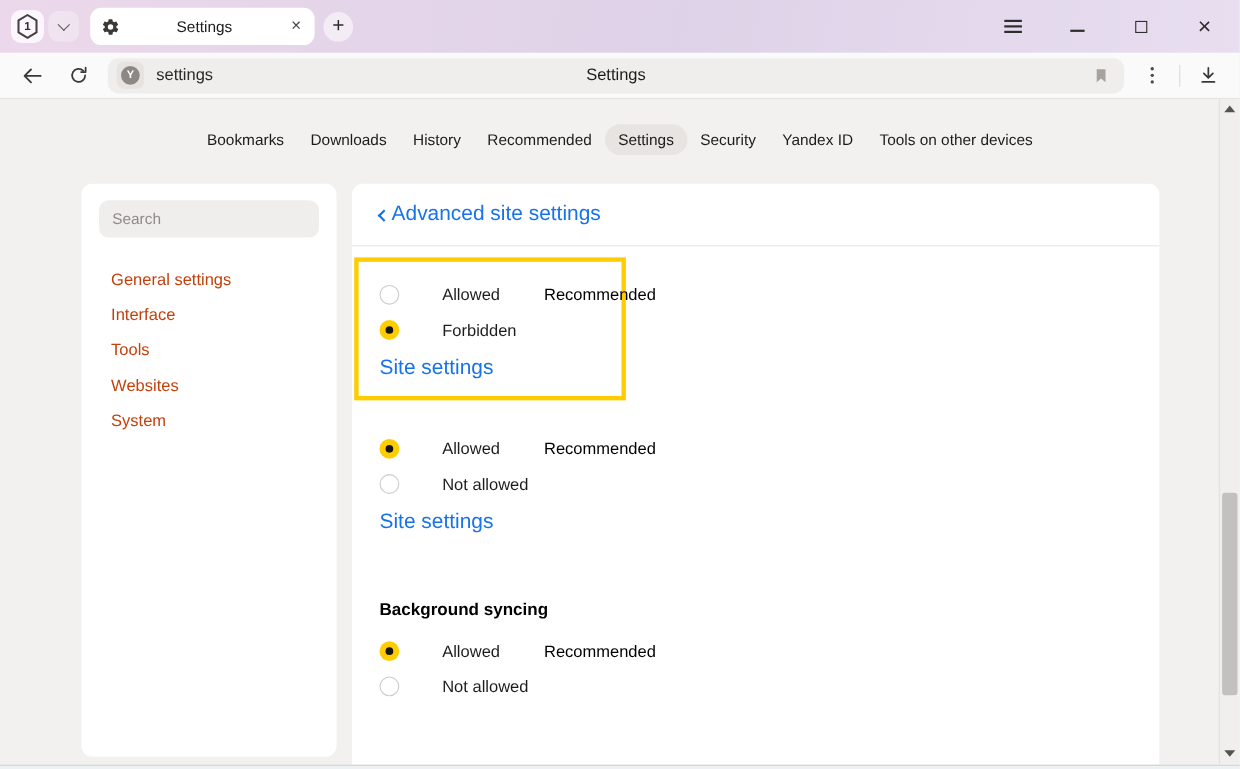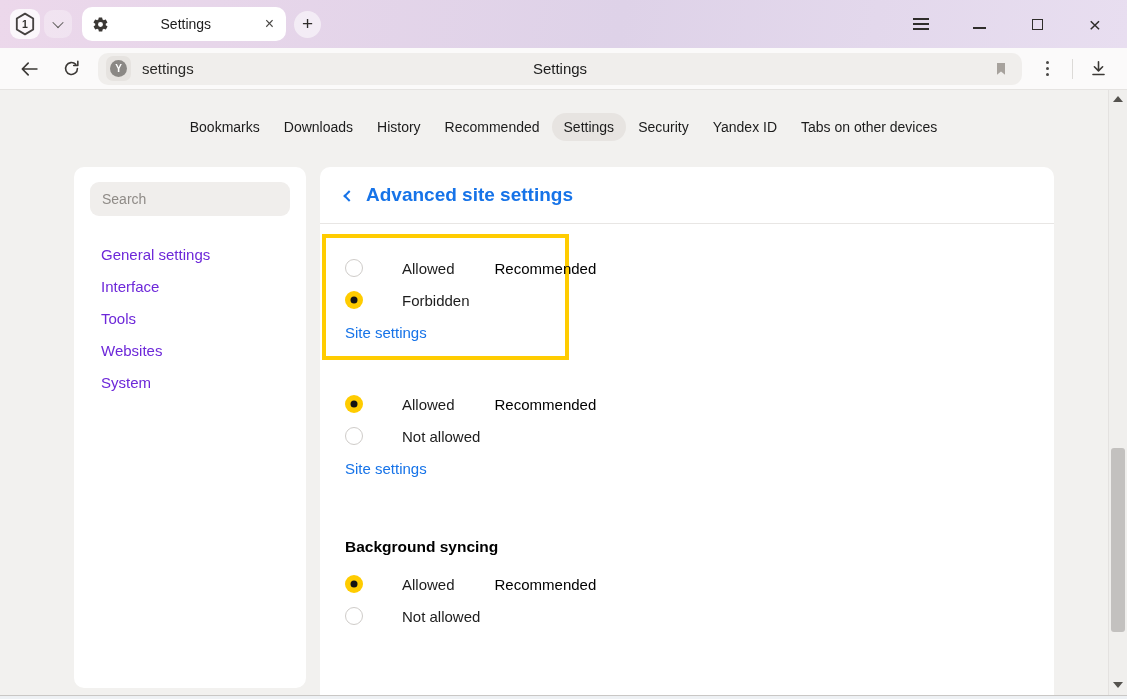--- a/index.html
+++ b/index.html
@@ -106,30 +106,30 @@
     position: absolute; left: 74px; top: 77px; width: 232px; height: 521px;
     background: #ffffff; border-radius: 10px; padding: 15px 16px;
   }
   .search-input {
     width: 100%; height: 34px; background: #f0eeec; border: none; border-radius: 9px;
     padding: 0 12px; font-size: 14px; font-family: "Liberation Sans", sans-serif;
     color: #1c1c1c; outline: none;
   }
   .search-input::placeholder { color: #8f8b87; }
   .sidebar-list { margin-top: 22px; padding-left: 11px; }
-  .sidebar-item { height: 32px; display: flex; align-items: center; font-size: 15px; color: #6d28d9; cursor: pointer; }
+  .sidebar-item { height: 32px; display: flex; align-items: center; font-size: 15px; color: #c2410c; cursor: pointer; }
 
   .main-panel {
     position: absolute; left: 320px; top: 77px; width: 734px; bottom: 0;
     background: #ffffff; border-radius: 10px 10px 0 0;
     display: flex; flex-direction: column;
   }
   .panel-header {
-    padding: 17px 24px 17px 25px; display: flex; align-items: center; gap: 13px;
-    border-bottom: 1px solid #e8e6e4; cursor: pointer; font-weight: bold;
+    padding: 17px 24px 17px 25px; display: flex; align-items: center; gap: 3px;
+    border-bottom: 1px solid #e8e6e4; cursor: pointer;
   }
   .chevron-left {
     width: 8px; height: 8px; border-left: 2.4px solid #1673e8; border-bottom: 2.4px solid #1673e8;
     transform: rotate(45deg); margin-top: 1px;
   }
   .panel-header-title { color: #1673e8; font-size: 19px; }
 
   .panel-body { padding: 10px 24px 20px 0; }
   .section { margin-left: 25px; }
   .section.highlighted {
@@ -142,21 +142,21 @@
   .option-row { display: flex; align-items: center; height: 32px; cursor: pointer; gap: 28px; }
   .radio { width: 18px; height: 18px; border-radius: 50%; flex: 0 0 18px; position: relative; }
   .radio.unchecked { background: #fff; border: 1.5px solid #cfccc9; }
   .radio.checked { background: #ffcc00; }
   .radio.checked::after {
     content: ""; position: absolute; width: 7px; height: 7px; border-radius: 50%;
     background: #141414; left: 50%; top: 50%; transform: translate(-50%,-50%);
   }
   .option-label { margin-left: 11px; font-size: 15px; color: #1c1c1c; }
   .option-note { margin-left: 12px; font-size: 15px; color: #000000; }
-  .site-link { display: inline-block; margin-top: 8px; font-size: 15px; color: #1673e8; cursor: pointer; }
+  .site-link { display: inline-block; margin-top: 8px; font-size: 19px; color: #1673e8; cursor: pointer; }
 
   
   .scrollbar {
     position: absolute; right: 0; top: 0; bottom: 0; width: 19px;
     background: #f0efed; border-left: 1px solid #e4e2e0;
   }
   .scroll-arrow-up, .scroll-arrow-down {
     position: absolute; left: 50%; transform: translateX(-50%);
     width: 0; height: 0; border-left: 5px solid transparent; border-right: 5px solid transparent;
     cursor: pointer;
@@ -256,21 +256,21 @@
   <div class="content">
 
     <div class="nav-tabs">
       <div class="nav-tab">Bookmarks</div>
       <div class="nav-tab">Downloads</div>
       <div class="nav-tab">History</div>
       <div class="nav-tab">Recommended</div>
       <div class="nav-tab active">Settings</div>
       <div class="nav-tab">Security</div>
       <div class="nav-tab">Yandex ID</div>
-      <div class="nav-tab">Tabs on other devices</div>
+      <div class="nav-tab">Tools on other devices</div>
     </div>
 
     <div class="sidebar">
       <input class="search-input" type="text" placeholder="Search" style="">
       <div class="sidebar-list">
         <div class="sidebar-item">General settings</div>
         <div class="sidebar-item">Interface</div>
         <div class="sidebar-item">Tools</div>
         <div class="sidebar-item">Websites</div>
         <div class="sidebar-item">System</div>

